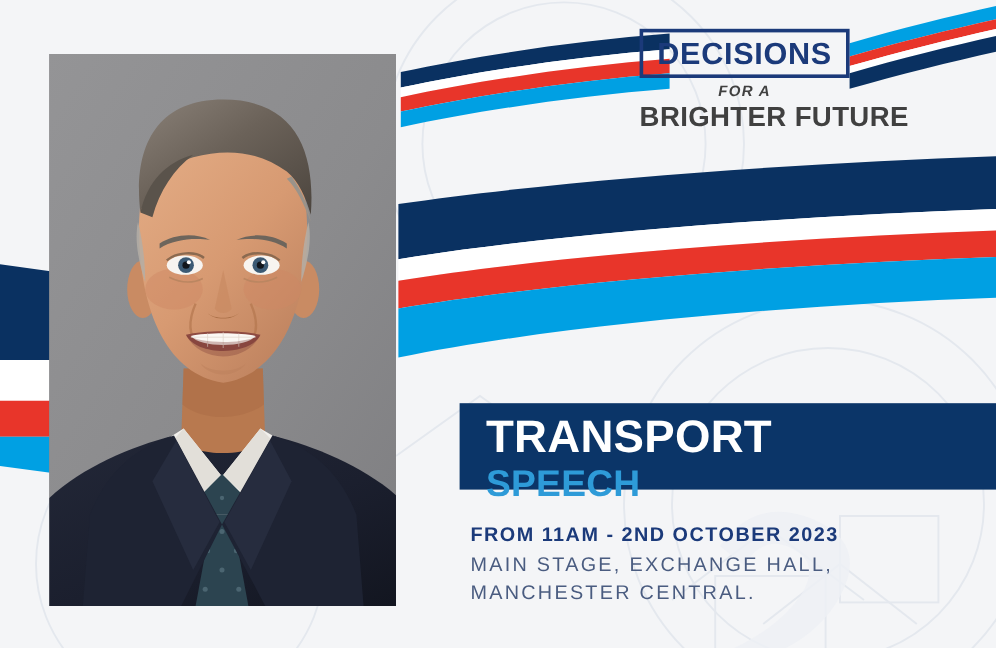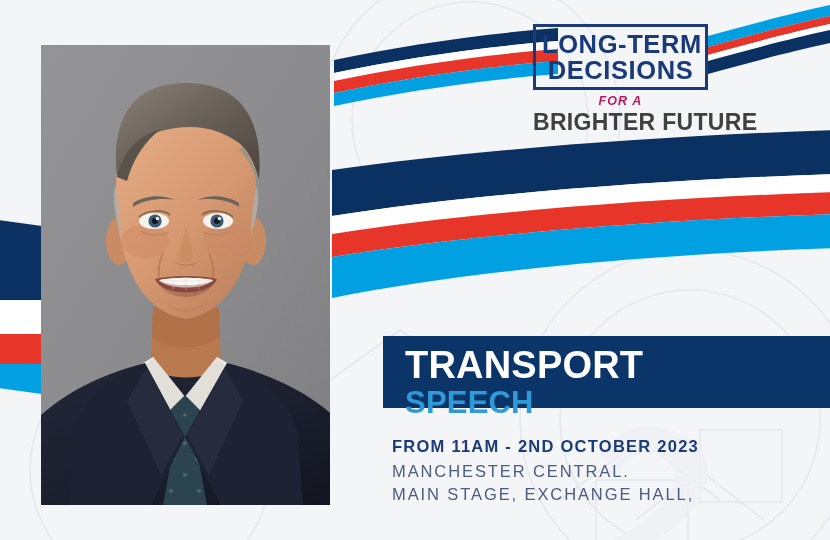--- a/index.html
+++ b/index.html
@@ -68,21 +68,21 @@
     color: #1b3a7a;
     white-space: nowrap;
     margin-top: 1px;
     text-align: center;
   }
   .logo-fora {
     font-size: 12.5px;
     font-weight: 800;
     font-style: italic;
     letter-spacing: 1.1px;
-    color: #be185d;
+    color: #404040;
     margin: 4px 0 1px 0;
   }
   .logo-line3 {
     font-size: 23px;
     font-weight: 800;
     letter-spacing: 0.3px;
     color: #404040;
     white-space: nowrap;
   }
 
@@ -208,21 +208,20 @@
 
   <svg class="ribbon ribbon-left-edge" width="48" height="186" viewBox="0 0 48 186" xmlns="http://www.w3.org/2000/svg">
     <path d="M0 8 L44 14 L44 88 L0 88 Z" fill="#0a3161"></path>
     <path d="M0 88 L44 88 L44 122 L0 122 Z" fill="#ffffff"></path>
     <path d="M0 122 L44 122 L44 152 L0 152 Z" fill="#e8352a"></path>
     <path d="M0 152 L44 152 L44 182 L0 176 Z" fill="#00a0e3"></path>
   </svg>
 
   <div class="logo-lockup">
     <div class="logo-box">
-      <div class="logo-line1">LONG-TERM</div>
       <div class="logo-line2">DECISIONS</div>
     </div>
     <div class="logo-fora">FOR A</div>
     <div class="logo-line3">BRIGHTER FUTURE</div>
   </div>
 
   <div class="portrait-frame">
     <svg width="289" height="460" viewBox="0 0 289 460" xmlns="http://www.w3.org/2000/svg">
       <defs>
         <linearGradient id="bgGrad" x1="0" y1="0" x2="1" y2="1">
@@ -328,17 +327,17 @@
     </svg>
   </div>
 
   <div class="title-banner">
     <div class="title-main">TRANSPORT</div>
     <div class="title-sub">SPEECH</div>
   </div>
 
   <div class="details">
     <p class="detail-when">FROM 11AM - 2ND OCTOBER 2023</p>
+    <p class="detail-where-line">MAIN STAGE, EXCHANGE HALL,</p>
     <p class="detail-where-line">MANCHESTER CENTRAL.</p>
-    <p class="detail-where-line">MAIN STAGE, EXCHANGE HALL,</p>
   </div>
 
 </div>
 
 </body></html>

